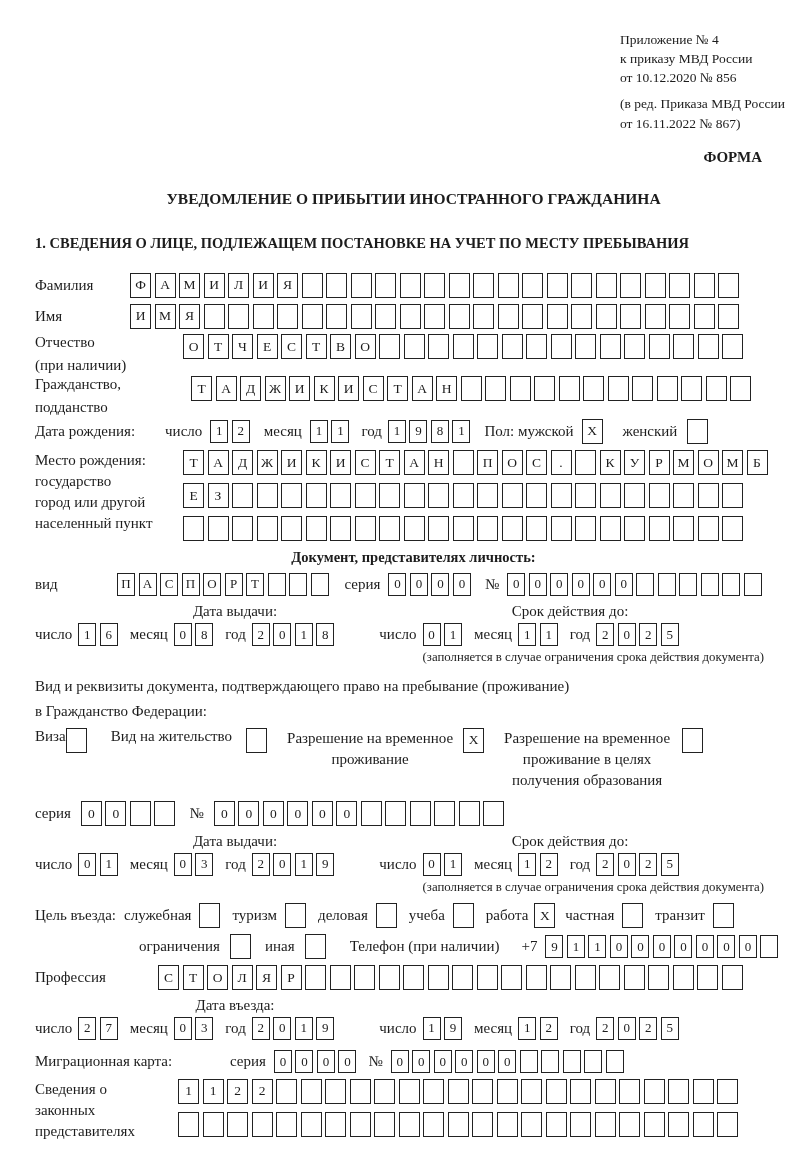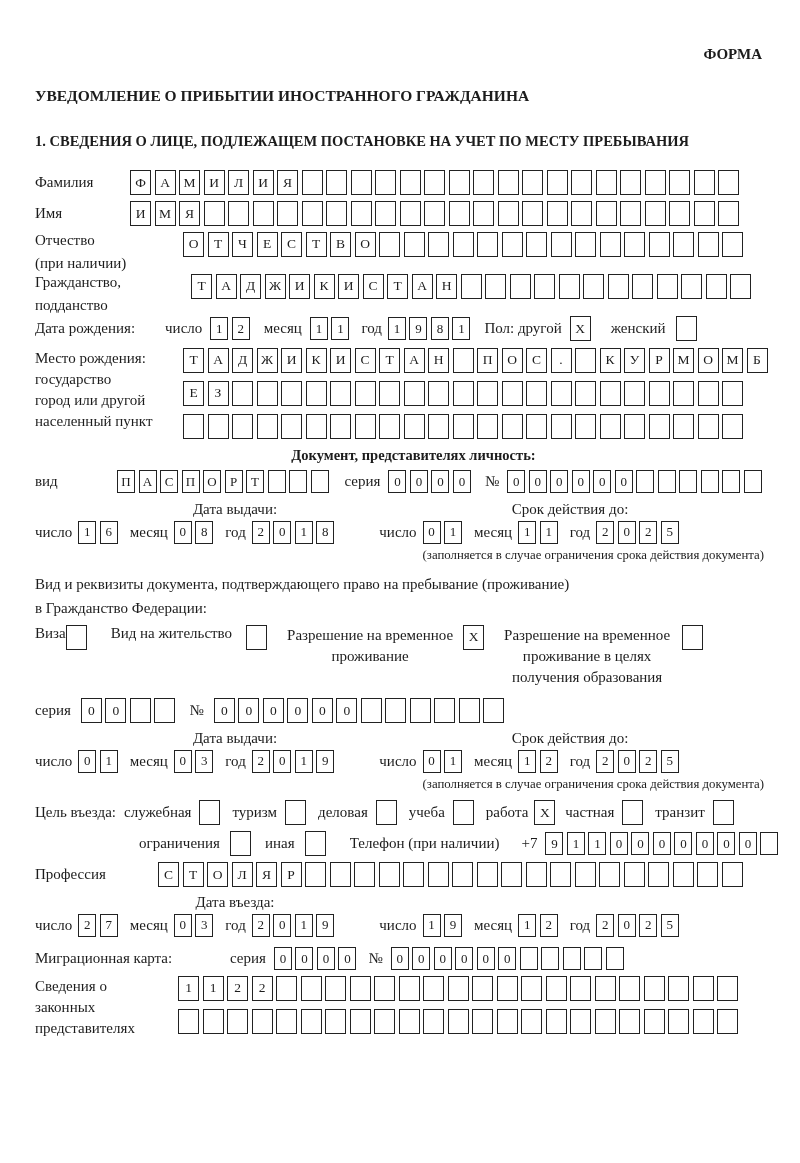--- a/index.html
+++ b/index.html
@@ -5,21 +5,21 @@
   html,body{margin:0;padding:0;background:#e8e8e8;}
   .page{
     width:800px;height:1163px;margin:0 auto;background:#ffffff;color:#1c1c1c;
     font-family:"Liberation Serif","DejaVu Serif",serif;font-size:15px;
     box-sizing:border-box;padding:30px 8px 0 35px;overflow:hidden;position:relative;
   }
   
   .hdr{margin-left:585px;font-size:13.5px;line-height:1.42;}
   .hdr .gap{height:7px;}
   .forma{text-align:right;padding-right:30px;font-weight:bold;margin-top:16px;font-size:15px;}
-  .title{text-align:left;font-weight:bold;font-size:15.5px;margin-top:20px;line-height:1.65;}
+  .title{text-align:center;font-weight:bold;font-size:15.5px;margin-top:20px;line-height:1.65;}
   .blank{display:inline-block;width:62px;height:3px;border-bottom:2px solid #3a3a3a;margin-left:16px;}
   .sect{font-weight:bold;font-size:14.5px;margin-top:24px;}
   
   .frow{display:flex;align-items:center;margin-top:5px;min-height:26px;}
   .frow.top{align-items:flex-start;}
   .lbl{flex:none;}
   .w95{width:95px;} .w148{width:148px;} .w123{width:123px;} .w143{width:143px;}
   .sub{margin-top:6px;}
   .stack div{line-height:21px;}
   .cellrow{display:inline-flex;column-gap:3.5px;flex:none;}
@@ -43,20 +43,28 @@
   .ml6{margin-left:6px;} .ml8{margin-left:8px;} .ml10{margin-left:10px;} .ml12{margin-left:12px;}
   .ml14{margin-left:14px;} .ml16{margin-left:16px;} .ml20{margin-left:20px;} .ml24{margin-left:24px;} .ml45{margin-left:45px;} .mr6{margin-right:6px;} .mr8{margin-right:8px;}
   .mr10{margin-right:10px;} .mr30{margin-right:30px;}
   .indent104{margin-left:104px;}
 </style>
 </head>
 <body>
 
 <div class="page">
 
+  <div class="hdr">
+    <div>Приложение № 4</div>
+    <div>к приказу МВД России</div>
+    <div>от 10.12.2020 № 856</div>
+    <div class="gap"></div>
+    <div>(в ред. Приказа МВД России</div>
+    <div>от 16.11.2022 № 867)</div>
+  </div>
 
   <div class="forma">ФОРМА</div>
 
   <div class="title">
     <div>УВЕДОМЛЕНИЕ О ПРИБЫТИИ ИНОСТРАННОГО ГРАЖДАНИНА</div>
   </div>
 
   <div class="sect">1. СВЕДЕНИЯ О ЛИЦЕ, ПОДЛЕЖАЩЕМ ПОСТАНОВКЕ НА УЧЕТ ПО МЕСТУ ПРЕБЫВАНИЯ</div>
 
   <div class="frow" style="margin-top:20px;">
@@ -197,21 +205,21 @@
         <span class="cell sm">1</span>
         <span class="cell sm">1</span>
       </span>
     <span class="lbl ml12 mr6">год</span>
     <span class="cellrow">
         <span class="cell sm">1</span>
         <span class="cell sm">9</span>
         <span class="cell sm">8</span>
         <span class="cell sm">1</span>
       </span>
-    <span class="lbl ml14 mr8">Пол: другой</span>
+    <span class="lbl ml14 mr8">Пол: мужской</span>
     <span class="cellrow">
         <span class="cell">X</span>
       </span>
     <span class="lbl ml20 mr10">женский</span>
     <span class="cellrow">
         <span class="cell"></span>
       </span>
   </div>
 
   <div class="frow top" style="margin-top:6px;">

